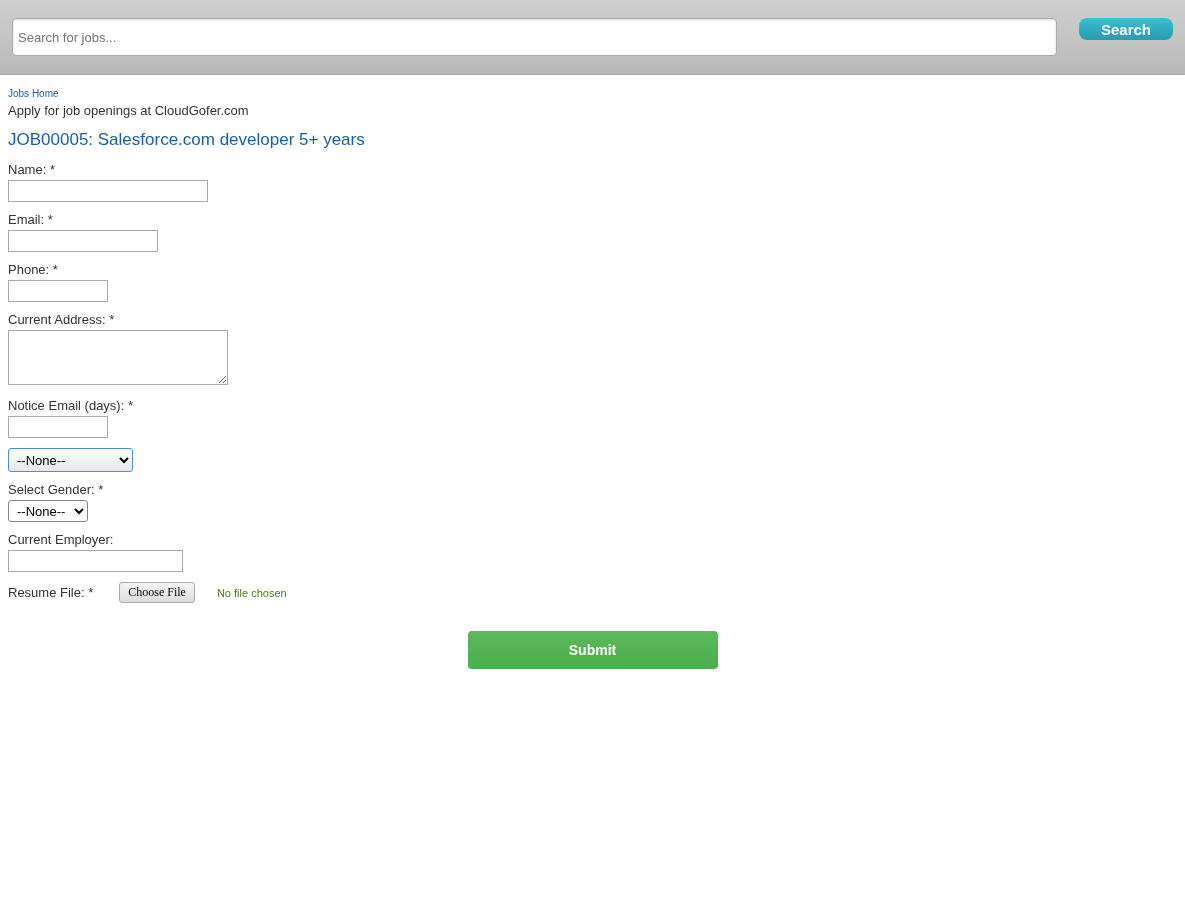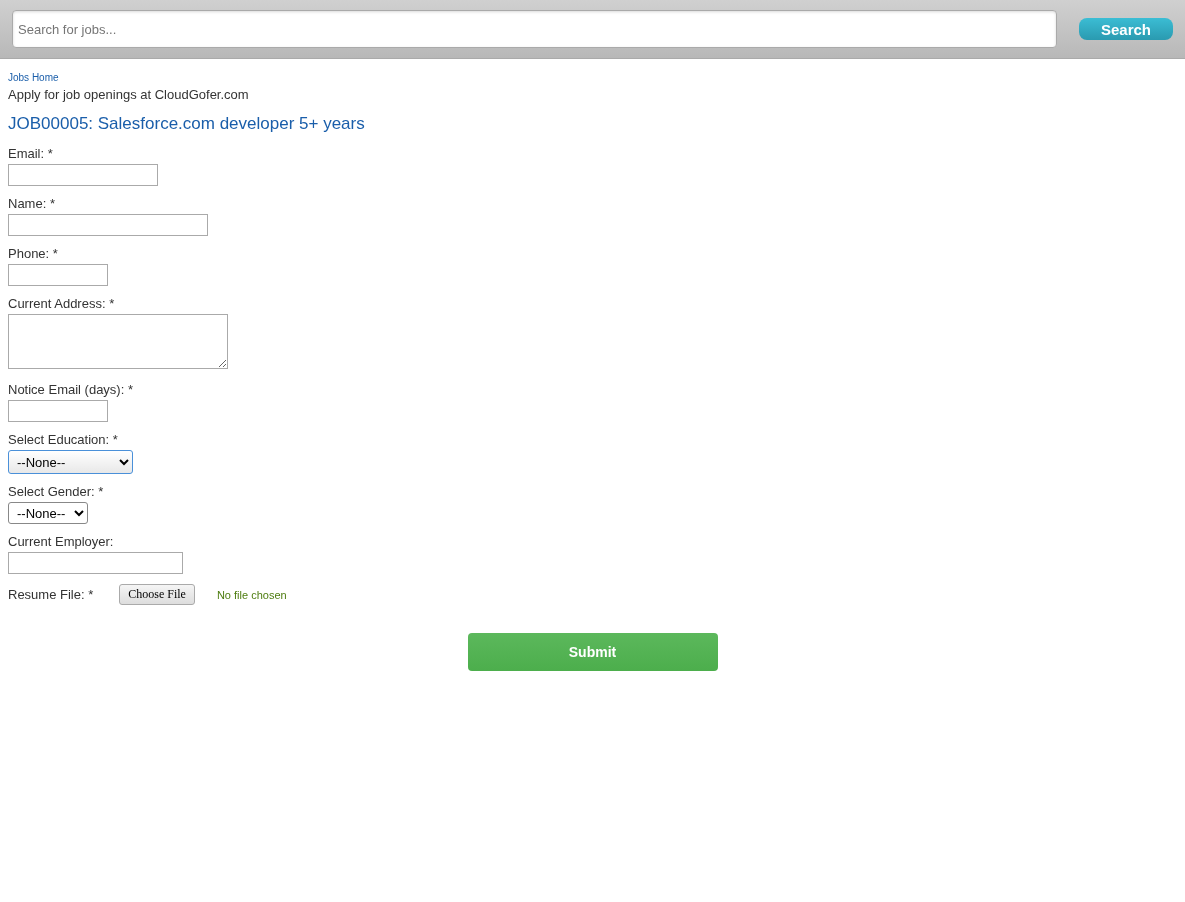--- a/index.html
+++ b/index.html
@@ -11,23 +11,23 @@
     body {
       font-family: Arial, sans-serif;
       font-size: 13px;
       background: #ffffff;
       color: #333;
     }
 
     
     .search-header {
       background: linear-gradient(to bottom, #d0d0d0, #b8b8b8);
-      padding: 10px 12px;
+      padding: 18px 12px;
       display: flex;
-      align-items: center;
+      align-items: flex-start;
       gap: 22px;
       border-bottom: 1px solid #aaa;
     }
 
     .search-input {
       flex: 1;
       height: 38px;
       border: 1px solid #ccc;
       border-radius: 4px;
       padding: 0 12px;
@@ -234,46 +234,45 @@
   
   <p class="page-subtitle">Apply for job openings at CloudGofer.com</p>
 
   
   <a href="#" class="job-title-link">JOB00005: Salesforce.com developer 5+ years</a>
 
   
   <form class="application-form">
 
     <div class="form-group">
+      <label class="form-label">Name: *</label>
+      <input type="text" class="input-name" style="">
+    </div>
+
+    <div class="form-group">
       <label class="form-label">Email: *</label>
       <input type="text" class="input-email" style="">
     </div>
 
     <div class="form-group">
-      <label class="form-label">Name: *</label>
-      <input type="text" class="input-name" style="">
-    </div>
-
-    <div class="form-group">
       <label class="form-label">Phone: *</label>
       <input type="text" class="input-phone" style="">
     </div>
 
     <div class="form-group">
       <label class="form-label">Current Address: *</label>
       <textarea class="input-address" style=""></textarea>
     </div>
 
     <div class="form-group">
       <label class="form-label">Notice Email (days): *</label>
       <input type="text" class="input-notice" style="">
     </div>
 
     <div class="form-group">
-      <label class="form-label">Select Education: *</label>
       <select class="select-education">
         <option>--None--</option>
         <option>High School</option>
         <option>Associate Degree</option>
         <option>Bachelor's Degree</option>
         <option>Master's Degree</option>
         <option>PhD</option>
       </select>
     </div>
 

